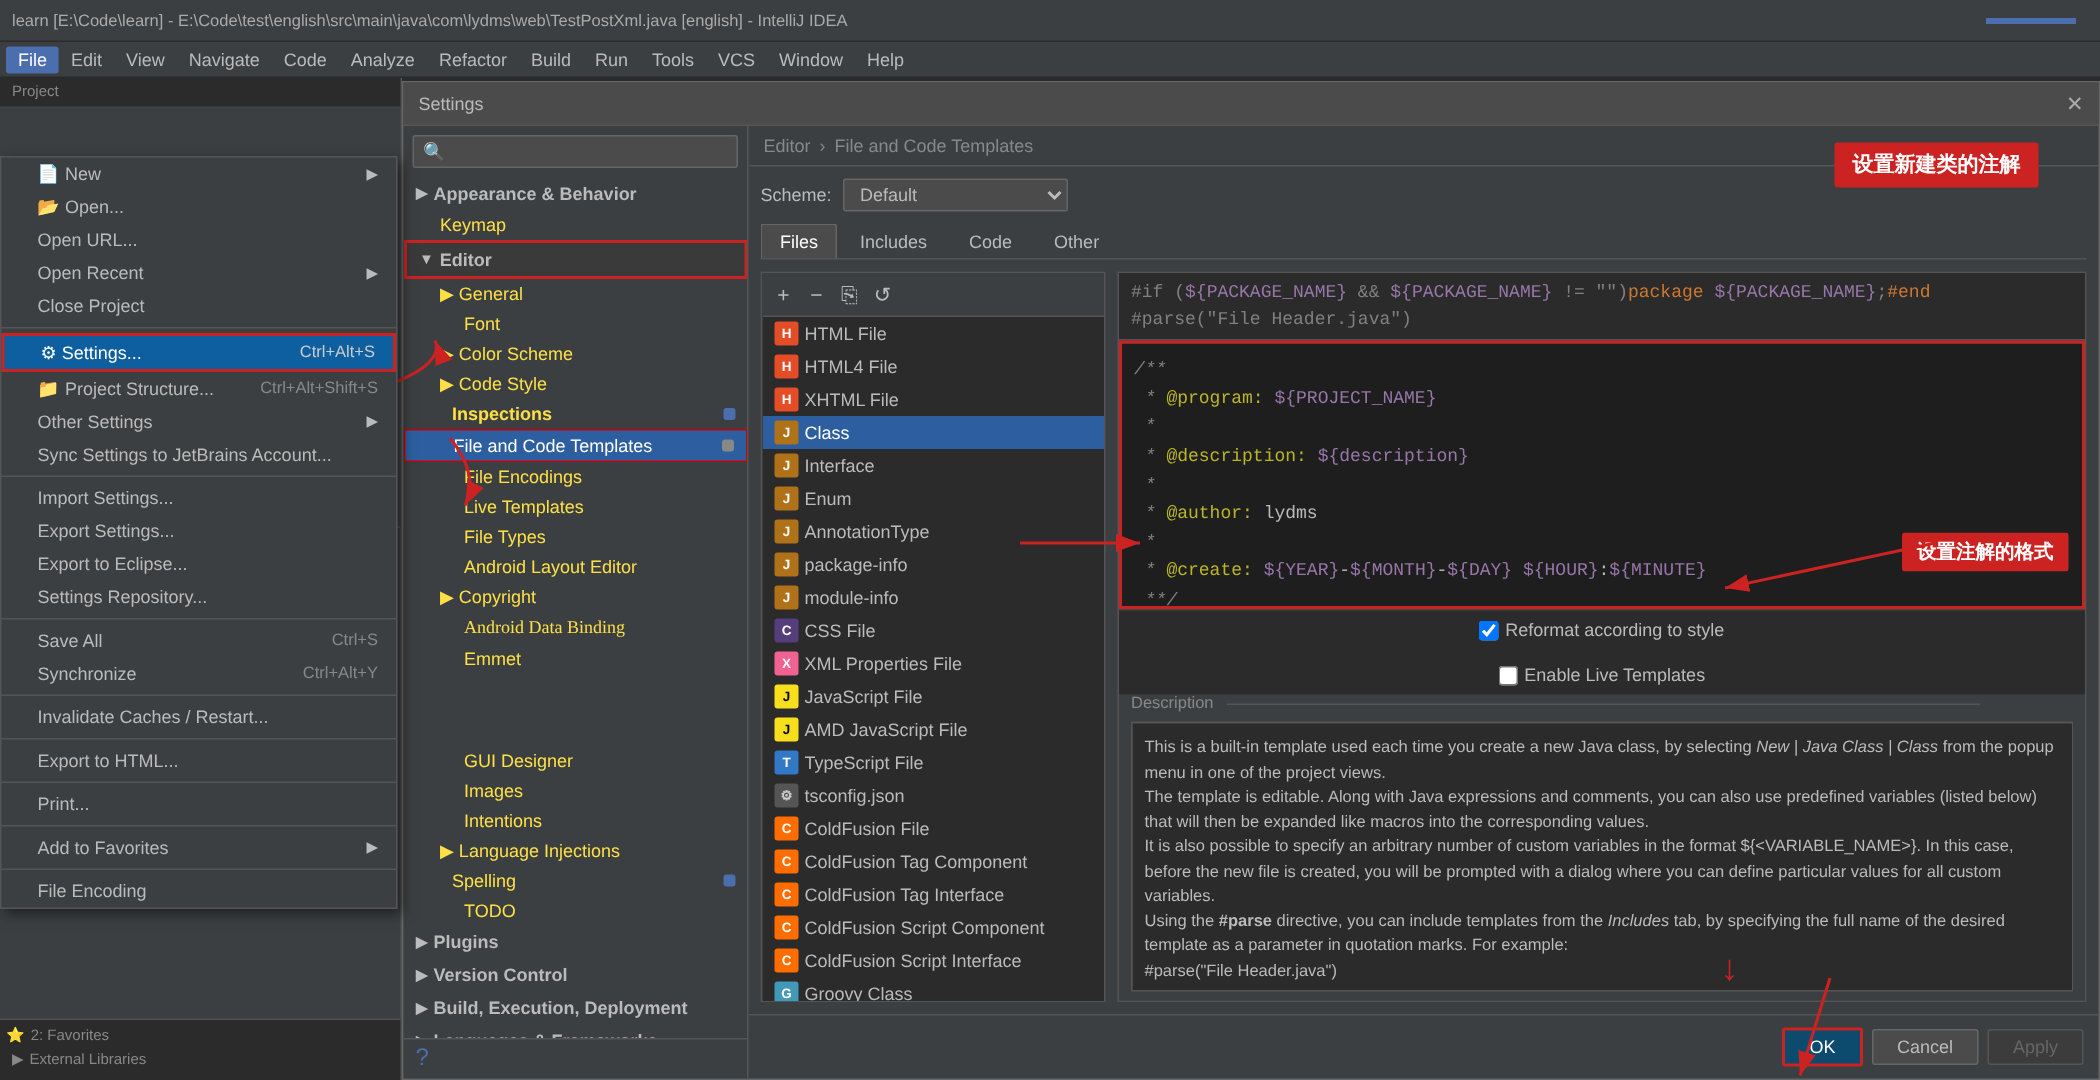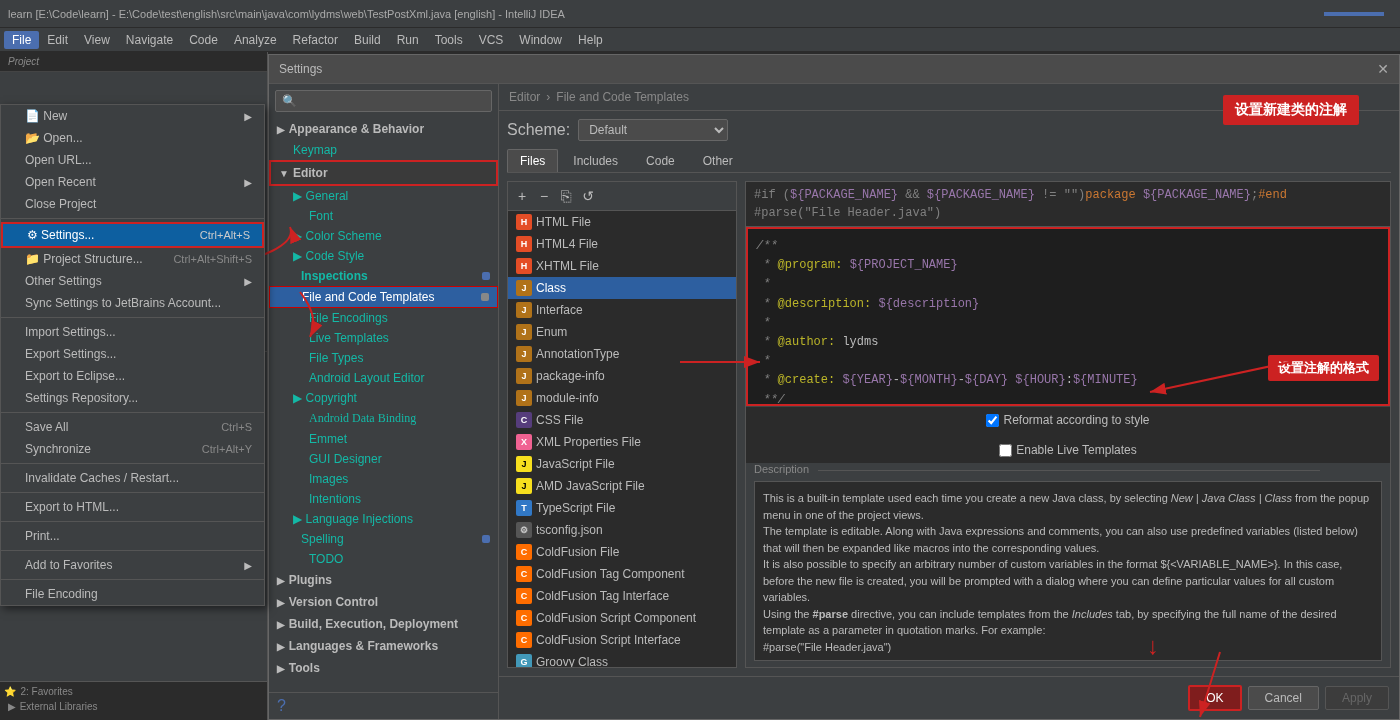--- a/index.html
+++ b/index.html
@@ -37,29 +37,29 @@
 
     #settings-body { display: flex; flex: 1; overflow: hidden; }
 
     
     #settings-left { width: 230px; background: #3c3f41; border-right: 1px solid #555; display: flex; flex-direction: column; }
     #settings-search { padding: 6px; }
     #settings-search input { width: 100%; background: #4b4b4b; border: 1px solid #666; color: #bbbbbb; padding: 3px 6px; font-size: 12px; border-radius: 2px; }
     .settings-tree { flex: 1; overflow-y: auto; font-size: 12px; }
     .settings-section-header { padding: 4px 8px; cursor: pointer; display: flex; align-items: center; color: #bbbbbb; font-weight: bold; }
     .settings-section-header .arrow { margin-right: 4px; font-size: 10px; }
-    .settings-leaf { padding: 3px 8px 3px 24px; cursor: pointer; color: #14b8a6; display: flex; align-items: center; }
+    .settings-leaf { padding: 3px 8px 3px 24px; cursor: pointer; color: #fde047; display: flex; align-items: center; }
     .settings-leaf.active { background: #2d5fa0; color: white; border: 1px solid #cc0000; }
 
     
     #settings-right { flex: 1; display: flex; flex-direction: column; overflow: hidden; }
     #settings-breadcrumb { padding: 6px 10px; font-size: 12px; color: #888; border-bottom: 1px solid #555; display: flex; align-items: center; gap: 6px; }
     #settings-content { flex: 1; display: flex; flex-direction: column; padding: 8px; overflow: hidden; }
     #scheme-row { display: flex; align-items: center; gap: 8px; margin-bottom: 8px; }
-    #scheme-label { color: #bbbbbb; font-size: 16px; }
+    #scheme-label { color: #bbbbbb; font-size: 12px; }
     #scheme-select { background: #4b4b4b; border: 1px solid #666; color: #bbbbbb; padding: 2px 20px 2px 6px; font-size: 12px; border-radius: 2px; min-width: 150px; cursor: pointer; }
     #tabs-row { display: flex; border-bottom: 1px solid #555; margin-bottom: 8px; }
     .tab-btn { padding: 4px 12px; cursor: pointer; border: 1px solid transparent; border-bottom: none; margin-right: 2px; color: #bbbbbb; font-size: 12px; border-radius: 2px 2px 0 0; }
     .tab-btn.active { background: #4b4b4b; border-color: #666; color: #ffffff; }
     #file-template-area { display: flex; flex: 1; gap: 8px; overflow: hidden; }
     #file-list-panel { width: 230px; border: 1px solid #555; background: #2b2b2b; overflow-y: auto; }
     #file-list-toolbar { display: flex; gap: 2px; padding: 4px; border-bottom: 1px solid #555; background: #3c3f41; }
     .toolbar-btn { width: 20px; height: 20px; display: flex; align-items: center; justify-content: center; cursor: pointer; background: transparent; border: none; color: #bbbbbb; font-size: 14px; border-radius: 2px; }
     .file-list-item { padding: 3px 8px; cursor: pointer; display: flex; align-items: center; font-size: 12px; color: #bbbbbb; }
     .file-list-item.selected { background: #2d5fa0; color: white; }
@@ -83,21 +83,21 @@
     .anno { color: #bbb529; }
 
     #options-row { display: flex; align-items: center; gap: 16px; padding: 6px 0; border-top: 1px solid #444; }
     .checkbox-row { display: flex; align-items: center; gap: 4px; font-size: 12px; color: #bbbbbb; }
     .checkbox-row input { cursor: pointer; }
 
     #desc-panel { border: 1px solid #555; padding: 8px; background: #2b2b2b; font-size: 11px; color: #bbbbbb; line-height: 1.5; max-height: 180px; overflow-y: auto; margin-top: 6px; }
 
     #settings-footer { display: flex; justify-content: flex-end; align-items: center; padding: 8px 10px; border-top: 1px solid #555; gap: 6px; }
     .footer-btn { padding: 4px 16px; font-size: 12px; cursor: pointer; border-radius: 2px; }
-    .footer-btn.primary { background: #7f1d1d; color: white; border: 1px solid #3a5a9a; }
+    .footer-btn.primary { background: #0c4a6e; color: white; border: 1px solid #3a5a9a; }
     .footer-btn.secondary { background: #4b4b4b; color: #bbbbbb; border: 1px solid #666; }
     .footer-btn.disabled { background: #3c3c3c; color: #666; border: 1px solid #555; cursor: default; }
     .footer-btn.ok-highlighted { border: 2px solid #cc2222; }
 
     
     ::-webkit-scrollbar { width: 8px; height: 8px; }
     ::-webkit-scrollbar-track { background: #3c3f41; }
     ::-webkit-scrollbar-thumb { background: #555; border-radius: 2px; }
 
     .settings-highlighted { border: 2px solid #cc2222; }
@@ -202,21 +202,21 @@
         <span class="arrow">▶</span>
     </div>
     <div class="dropdown-separator"></div>
     <div class="dropdown-item">
       <span>File Encoding</span>
     </div>
   </div>
 
   <div id="sidebar">
     <div style="height: 300px; background: #3c3f41; border-bottom: 1px solid #555;">
-      <div style="padding: 4px 8px; font-size:10px; color:#888; background:#2b2b2b; border-bottom:1px solid #444;font-style:italic;">Project</div>
+      <div style="padding: 4px 8px; font-size:10px; color:#888; background:#2b2b2b; border-bottom:1px solid #444;">Project</div>
     </div>
     <div style="flex:1; overflow-y:auto; padding: 2px 0;">
       <div class="sidebar-item" style="padding-left:20px;">
         <span style="color:#5b9bd5; margin-right:4px;">☕</span>
         <span>WordEmailCont...</span>
       </div>
       <div class="sidebar-item" style="padding-left:20px;">
         <span style="color:#5b9bd5; margin-right:4px;">☕</span>
         <span>WordExcelCont...</span>
       </div>
@@ -337,21 +337,21 @@
           <div class="settings-leaf">
             <span>▶</span>&nbsp;<span>Copyright</span>
           </div>
           <div class="settings-leaf">
             <span style="margin-left:16px;font-family:Liberation Serif, serif;">Android Data Binding</span>
           </div>
           <div class="settings-leaf">
             <span style="margin-left:16px;">Emmet</span>
           </div>
           <div class="settings-leaf">
-            <span style="margin-left:16px;">GUI Designer</span>
+            <span style="margin-left:16px;margin-top:48px;">GUI Designer</span>
           </div>
           <div class="settings-leaf">
             <span style="margin-left:16px;">Images</span>
           </div>
           <div class="settings-leaf">
             <span style="margin-left:16px;">Intentions</span>
           </div>
           <div class="settings-leaf">
             <span>▶</span>&nbsp;<span>Language Injections</span>
           </div>

